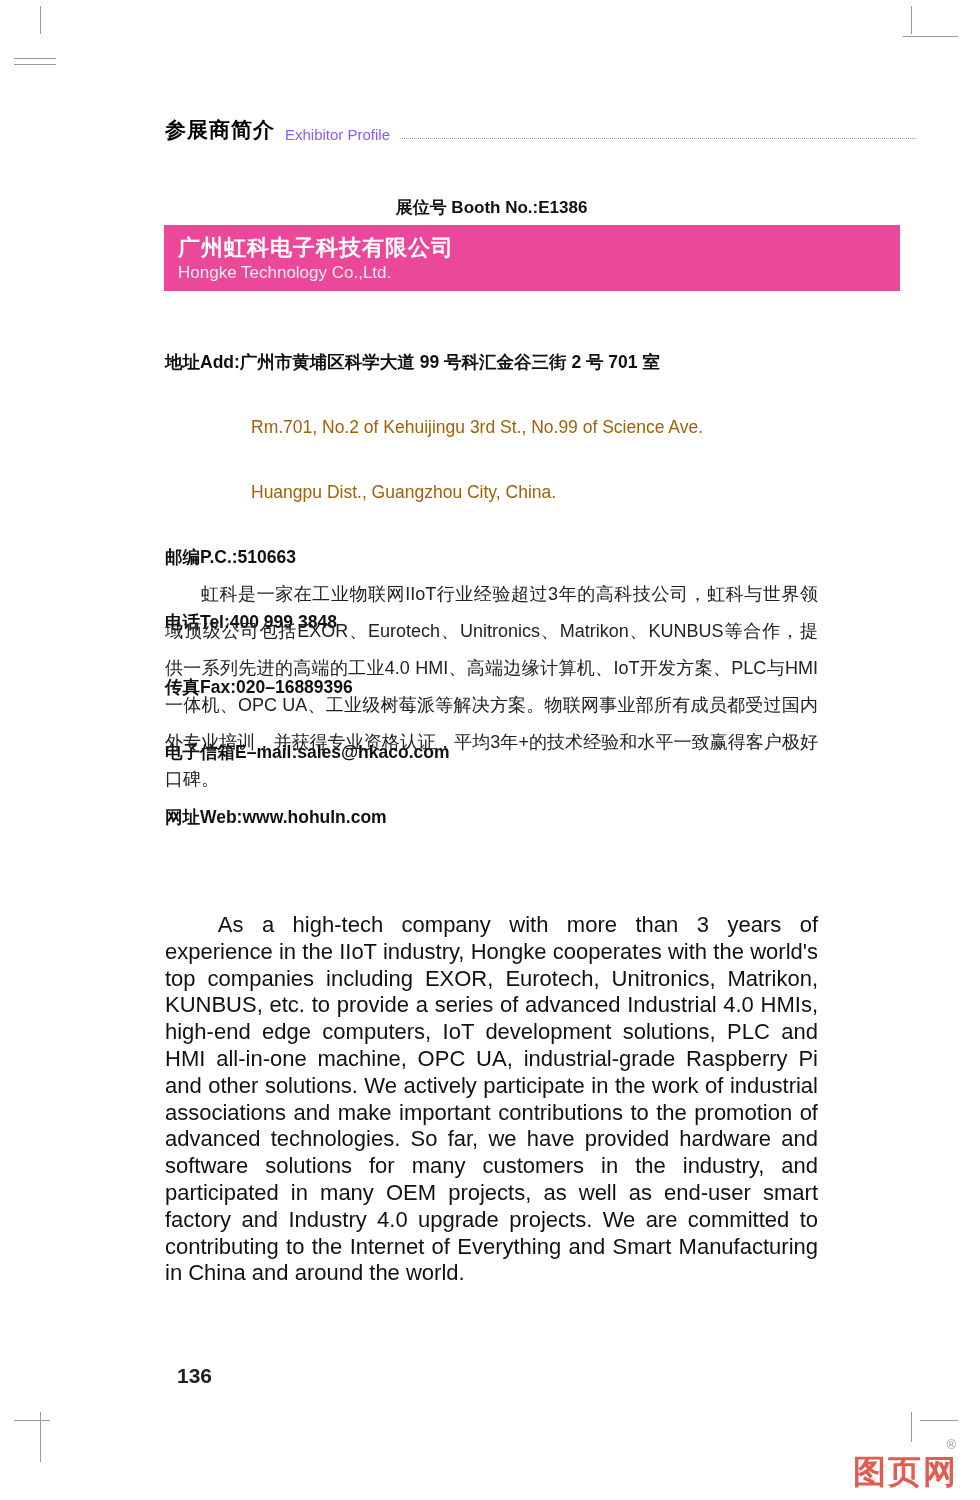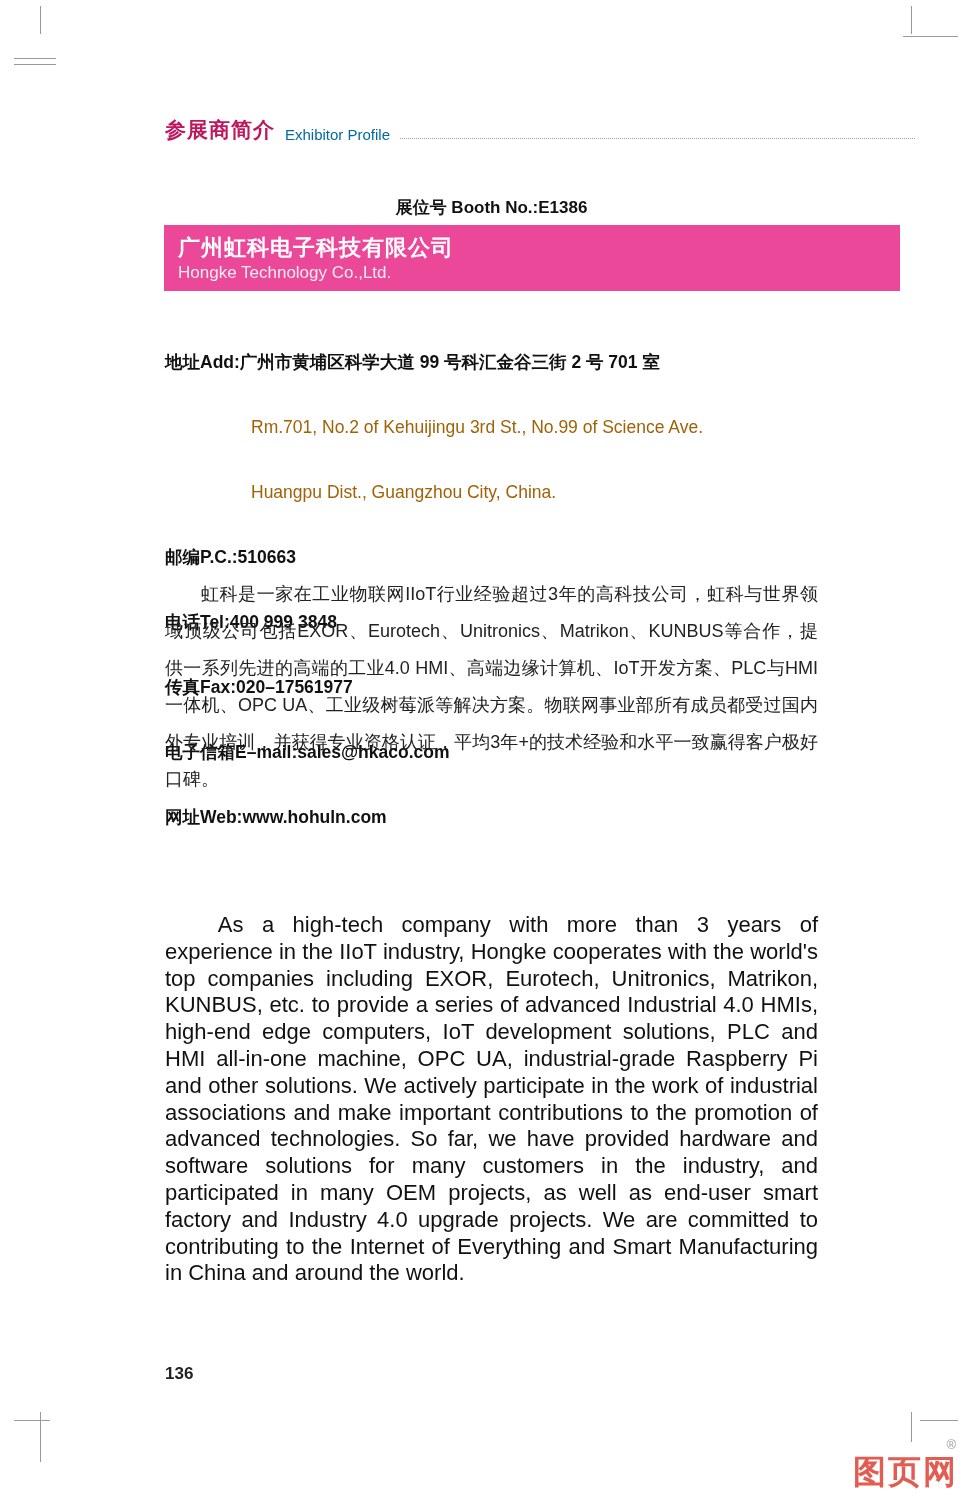--- a/index.html
+++ b/index.html
@@ -22,26 +22,26 @@
   .header-row {
     position: absolute;
     left: 165px; top: 116px;
     width: 750px;
     display: flex;
     align-items: flex-end;
   }
   .header-cn {
     font-size: 21px;
     font-weight: bold;
-    color: #be185d;
+    color: #000000;
     letter-spacing: 1px;
   }
   .header-en {
     font-size: 15px;
-    color: #0369a1;
+    color: #8b5cf6;
     margin-left: 10px;
     padding-bottom: 1px;
   }
   .header-dots {
     flex: 1;
     border-bottom: 1px dotted #9f9f9f;
     margin-left: 10px;
     margin-bottom: 5px;
     height: 1px;
   }
@@ -115,22 +115,22 @@
     font-size: 22px;
     line-height: 26.8px;
     text-align: justify;
     color: #111;
   }
   .profile-en p { text-indent: 2.4em; }
 
   
   .page-number {
     position: absolute;
-    left: 165px; top: 1364px;
-    font-size: 17px;
+    left: 177px; top: 1364px;
+    font-size: 21px;
     font-weight: bold;
     color: #222;
   }
 
   
   .watermark {
     position: absolute;
     right: 22px; bottom: 8px;
     text-align: right;
   }
@@ -177,21 +177,21 @@
     <div class="banner-cn">广州虹科电子科技有限公司</div>
     <div class="banner-en">Hongke Technology Co.,Ltd.</div>
   </div>
 
   <div class="contact">
     <div class="c-line">地址Add:广州市黄埔区科学大道 99 号科汇金谷三街 2 号 701 室</div>
     <div class="c-line en">Rm.701, No.2 of Kehuijingu 3rd St., No.99 of Science Ave.</div>
     <div class="c-line en">Huangpu Dist., Guangzhou City, China.</div>
     <div class="c-line">邮编P.C.:510663</div>
     <div class="c-line">电话Tel:400 999 3848</div>
-    <div class="c-line">传真Fax:020–17561977</div>
+    <div class="c-line">传真Fax:020–16889396</div>
     <div class="c-line">电子信箱E–mail:sales@hkaco.com</div>
     <div class="c-line">网址Web:www.hohuln.com</div>
   </div>
 
   <div class="profile-cn">
     <p>虹科是一家在工业物联网IIoT行业经验超过3年的高科技公司，虹科与世界领域顶级公司包括EXOR、Eurotech、Unitronics、Matrikon、KUNBUS等合作，提供一系列先进的高端的工业4.0 HMI、高端边缘计算机、IoT开发方案、PLC与HMI一体机、OPC UA、工业级树莓派等解决方案。物联网事业部所有成员都受过国内外专业培训，并获得专业资格认证，平均3年+的技术经验和水平一致赢得客户极好口碑。</p>
   </div>
 
   <div class="profile-en">
     <p>As a high-tech company with more than 3 years of experience in the IIoT industry, Hongke cooperates with the world's top companies including EXOR, Eurotech, Unitronics, Matrikon, KUNBUS, etc. to provide a series of advanced Industrial 4.0 HMIs, high-end edge computers, IoT development solutions, PLC and HMI all-in-one machine, OPC UA, industrial-grade Raspberry Pi and other solutions. We actively participate in the work of industrial associations and make important contributions to the promotion of advanced technologies. So far, we have provided hardware and software solutions for many customers in the industry, and participated in many OEM projects, as well as end-user smart factory and Industry 4.0 upgrade projects. We are committed to contributing to the Internet of Everything and Smart Manufacturing in China and around the world.</p>

